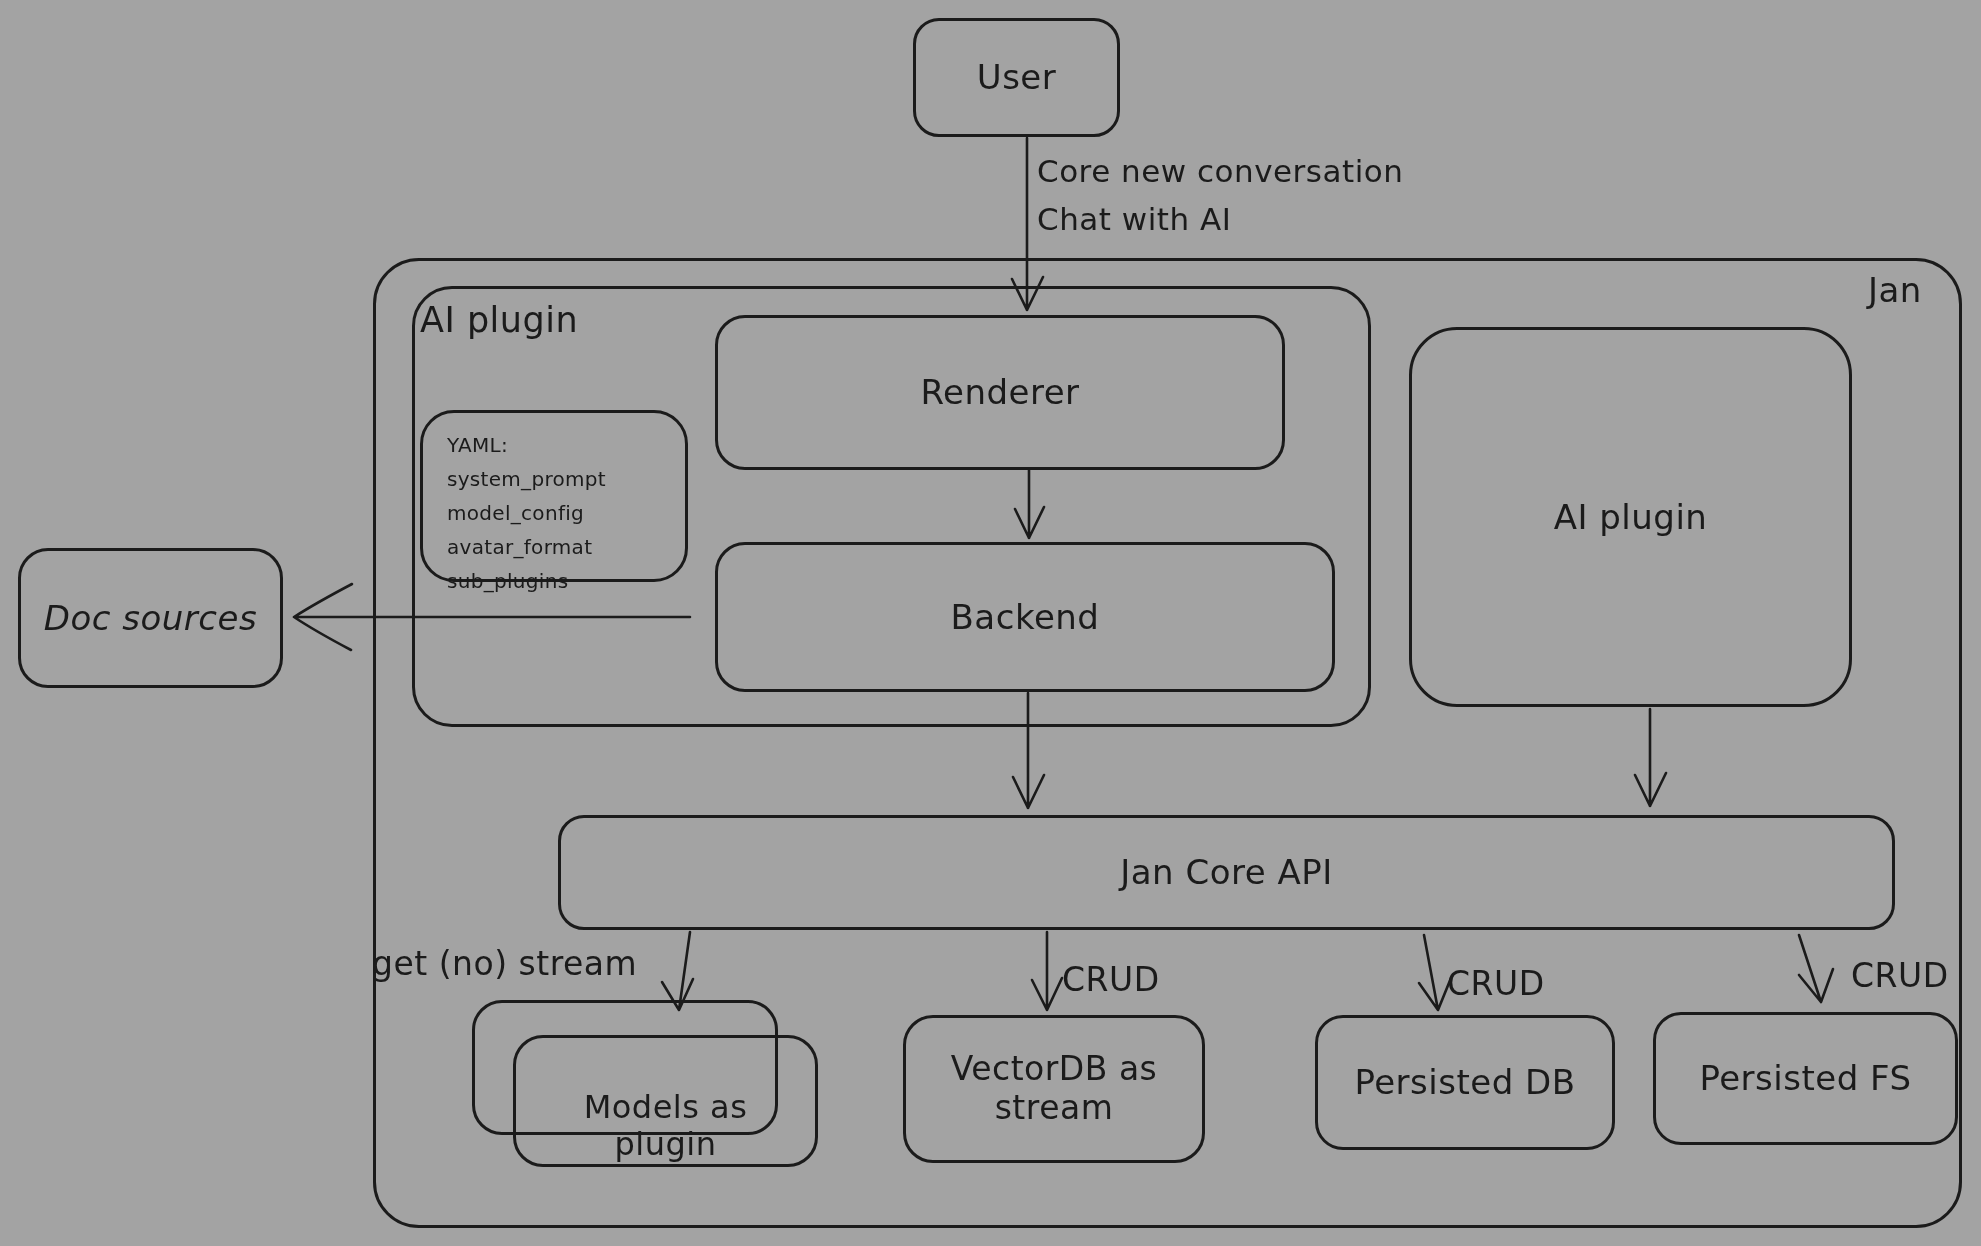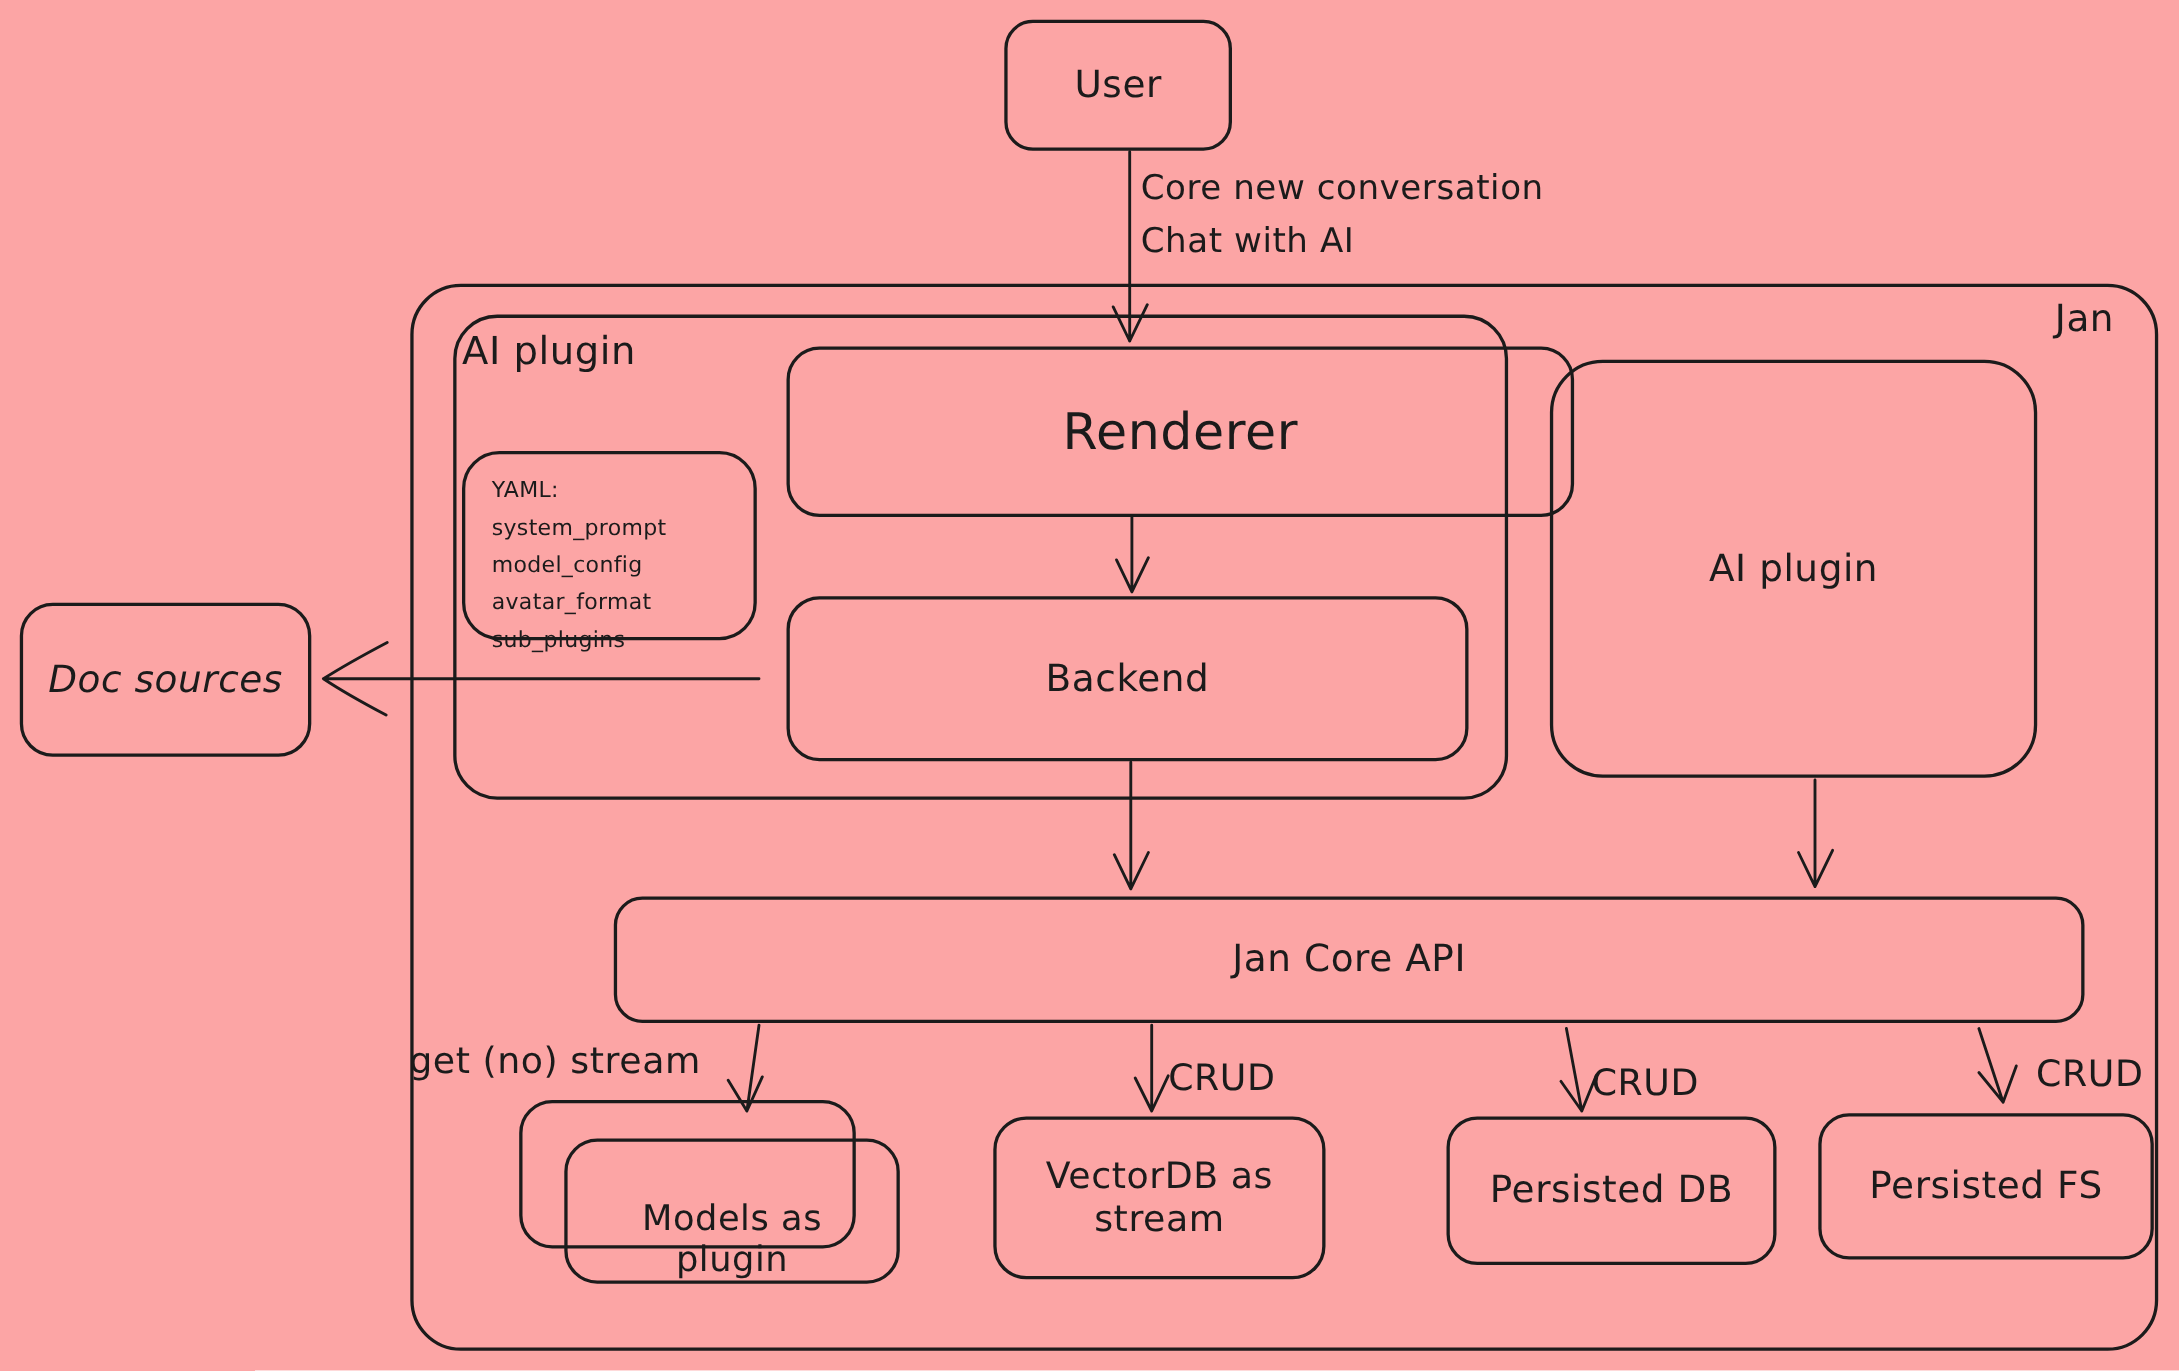--- a/index.html
+++ b/index.html
@@ -1,19 +1,19 @@
 <!DOCTYPE html>
 <html><head>
 <meta charset="utf-8">
 <style>
   html,body{margin:0;padding:0;background:#ffffff;}
   .canvas{
     position:relative;
     width:1981px;height:1246px;
-    background:#fca5a5;
+    background:#a3a3a3;
     font-family:"DejaVu Sans","Liberation Sans",sans-serif;
     color:#1b1b1b;
     overflow:hidden;
   }
   .arrows{position:absolute;left:0;top:0;width:1981px;height:1246px;z-index:1;pointer-events:none;}
   .arrows path{stroke:#1b1b1b;stroke-width:2.6;fill:none;stroke-linecap:round;stroke-linejoin:round;}
   .node{
     position:absolute;
     border:3px solid #1b1b1b;
     border-radius:30px;
@@ -26,21 +26,21 @@
   .lbl{display:block;letter-spacing:.5px;font-weight:500;line-height:1.18;}
   .floating{
     position:absolute;z-index:3;letter-spacing:.5px;font-weight:500;white-space:nowrap;
   }
   
   .user-box{left:913px;top:18px;width:207px;height:119px;border-radius:26px;font-size:34px;}
   .jan-box{left:373px;top:258px;width:1589px;height:970px;border-radius:46px;}
   .jan-label{left:1868px;top:270px;font-size:34px;}
   .ai-plugin-left-box{left:412px;top:286px;width:959px;height:441px;border-radius:40px;}
   .ai-plugin-left-label{left:420px;top:300px;font-size:35px;}
-  .renderer-box{left:715px;top:315px;width:716px;height:155px;font-size:46px;}
+  .renderer-box{left:715px;top:315px;width:570px;height:155px;font-size:34px;}
   .yaml-box{
     left:420px;top:410px;width:268px;height:172px;border-radius:34px;
     display:block;padding:15px 10px 0 24px;font-size:20px;line-height:34px;
     text-align:left;
   }
   .yaml-box .yline{display:block;letter-spacing:.3px;font-weight:500;}
   .backend-box{left:715px;top:542px;width:620px;height:150px;font-size:34px;}
   .doc-sources-box{left:18px;top:548px;width:265px;height:140px;font-size:34px;font-style:italic;}
   .ai-plugin-right-box{left:1409px;top:327px;width:443px;height:380px;border-radius:48px;font-size:34px;}
   .jan-core-api-box{left:538px;top:815px;width:1337px;height:115px;border-radius:26px;font-size:34px;margin-left:20px;}

